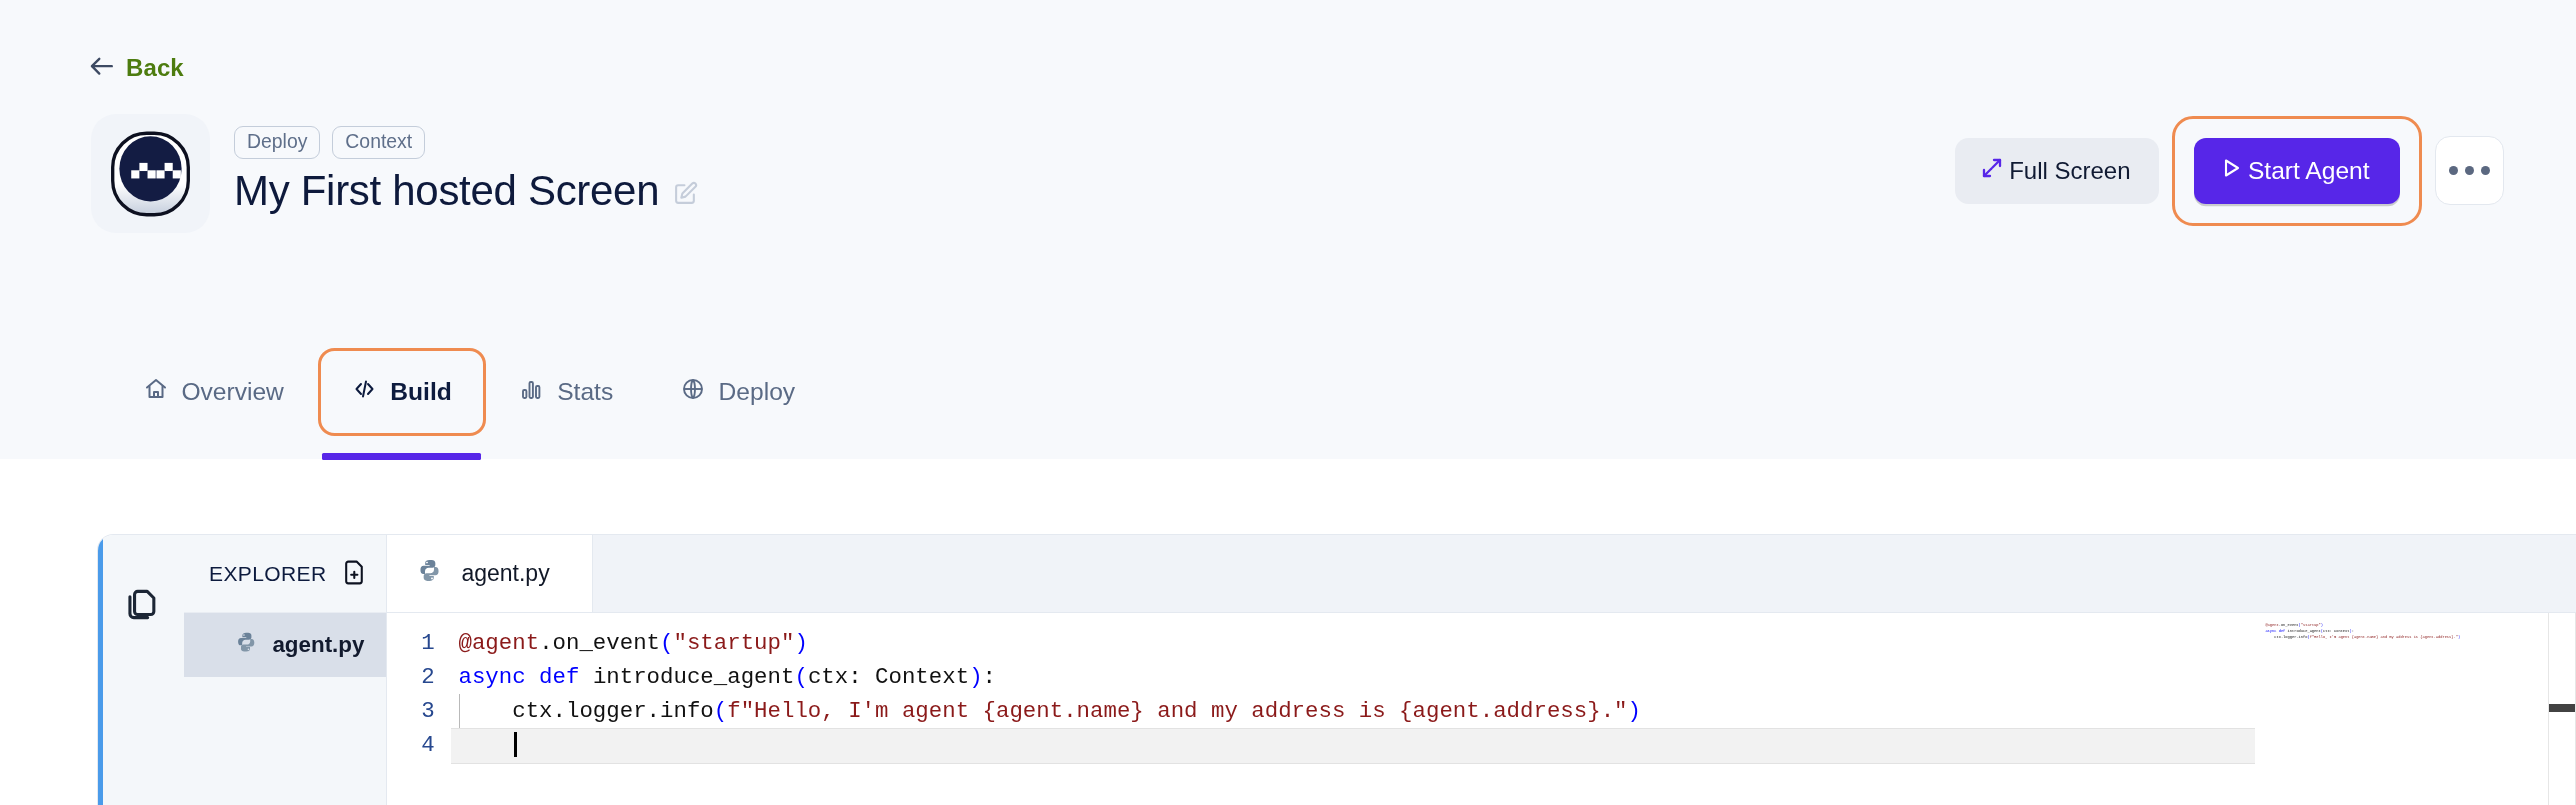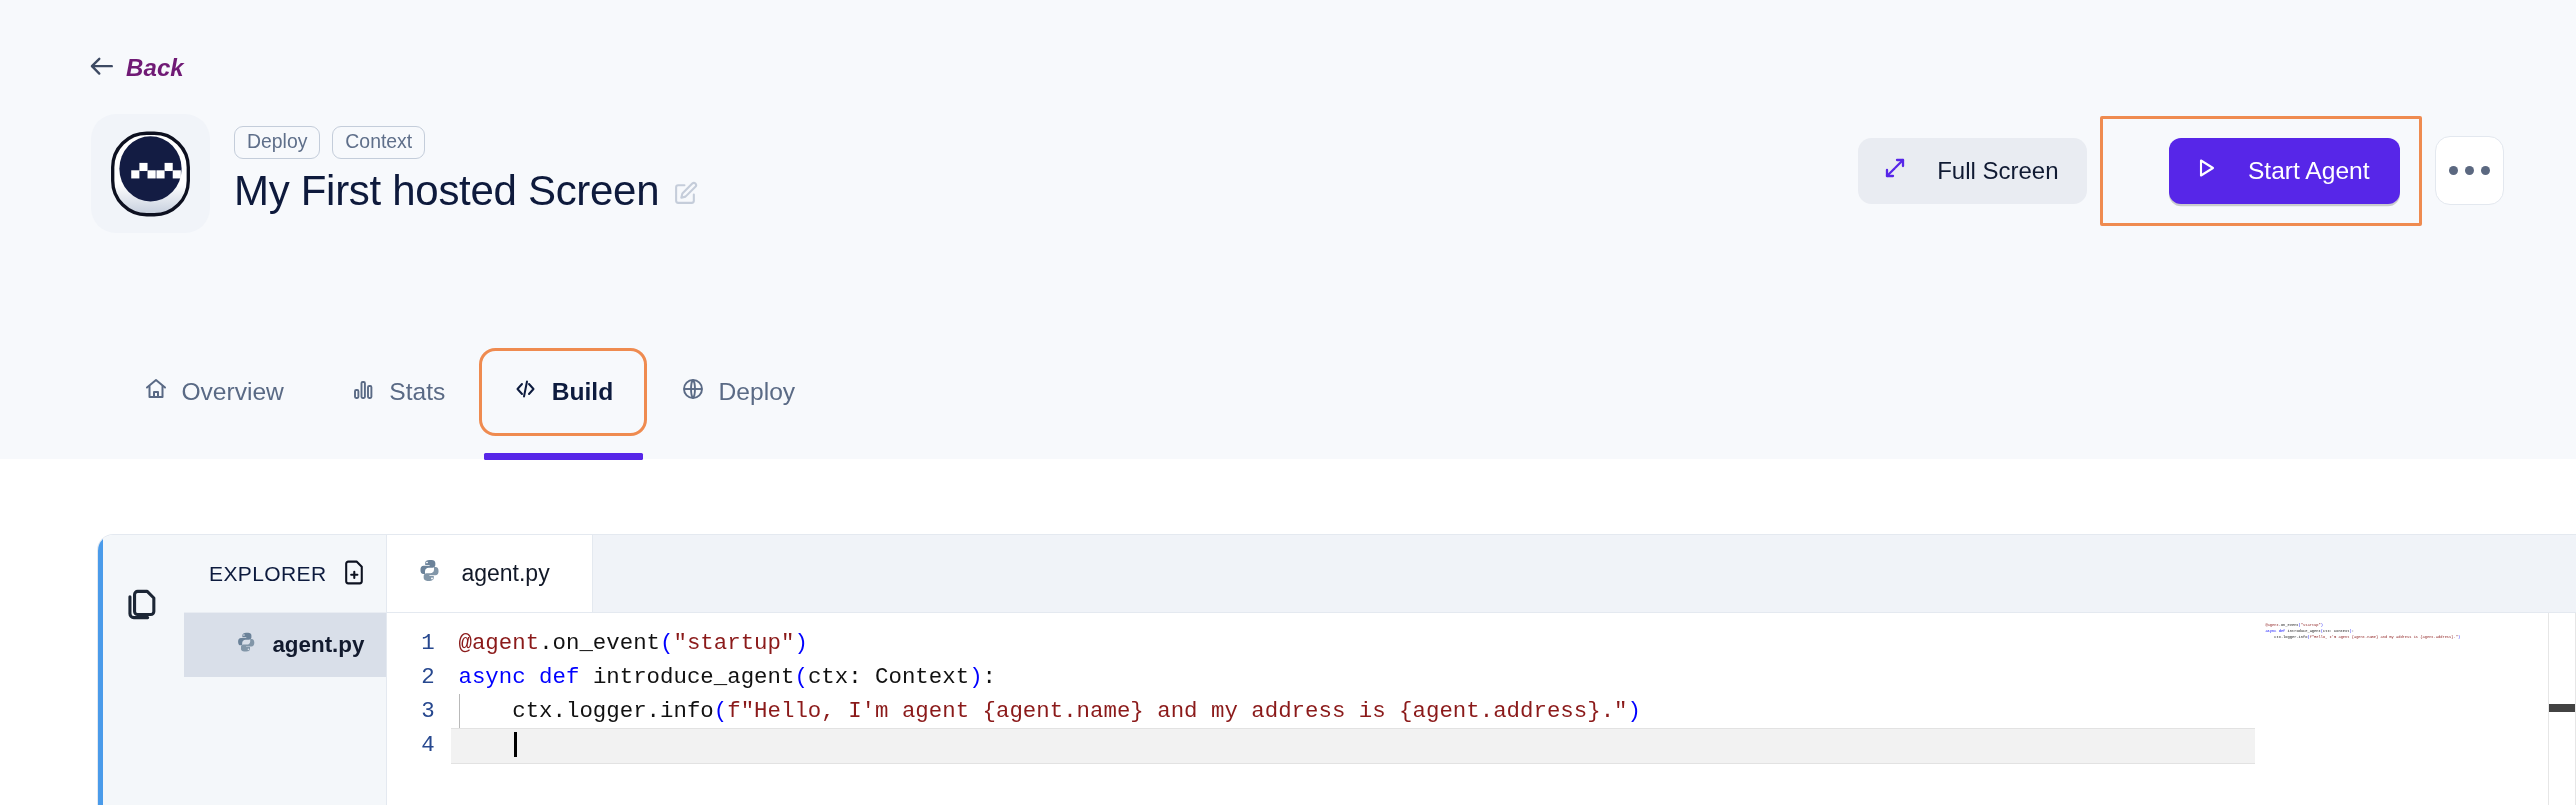--- a/index.html
+++ b/index.html
@@ -38,23 +38,22 @@
     display: inline-flex;
     align-items: center;
     gap: 12px;
     cursor: pointer;
     text-decoration: none;
   }
   .back-arrow { display: block; }
   .back-label {
     font-size: 24px;
     font-weight: 700;
-    color: #701a75;
+    color: #4d7c0f;
     letter-spacing: 0.1px;
-    font-style: italic;
   }
 
   
   .header-row {
     display: flex;
     align-items: center;
     padding: 9px 72px 0 91px;
     height: 171px;
   }
 
@@ -110,43 +109,42 @@
     align-items: center;
     gap: 13.4px;
     flex: 0 0 auto;
     padding-bottom: 3px;
   }
 
   .btn {
     display: inline-flex;
     align-items: center;
     justify-content: center;
-    gap: 30px;
+    gap: 5px;
     border: none;
     cursor: pointer;
     font-family: inherit;
     white-space: nowrap;
-    margin-left: 47px;
   }
 
   .btn-fullscreen {
     background: #e9ecf2;
     color: #101a33;
     border-radius: 13.4px;
     height: 66px;
     padding: 0 28px 0 25px;
     font-size: 24px;
     font-weight: 400;
   }
 
   .start-wrap {
     position: relative;
     padding: 19px;
     border: 3.7px solid #ef8b50;
-    border-radius: 2px;
+    border-radius: 21px;
     background: transparent;
     display: inline-flex;
     justify-content: center;
   }
   .btn-start {
     background: #5726e8;
     color: #ffffff;
     border-radius: 12px;
     height: 66px;
     padding: 0 30px 0 25px;
@@ -524,41 +522,41 @@
         <span>
           <svg width="24" height="24" viewBox="0 0 24 24" fill="none">
             <path d="M3 10.5L12 3l9 7.5" stroke="#5a6a85" stroke-width="2" stroke-linecap="round" stroke-linejoin="round"></path>
             <path d="M5.5 9.5V20h13V9.5" stroke="#5a6a85" stroke-width="2" stroke-linecap="round" stroke-linejoin="round"></path>
             <path d="M10 20v-5h4v5" stroke="#5a6a85" stroke-width="2" stroke-linecap="round" stroke-linejoin="round"></path>
           </svg>
         </span>
         <span>Overview</span>
       </button>
 
+      <button class="tab is-active is-highlight">
+        <span>
+          <svg width="25" height="24" viewBox="0 0 24 24" fill="none">
+            <path d="M8.5 7L4 12l4.5 5" stroke="#0d1b3e" stroke-width="2" stroke-linecap="round" stroke-linejoin="round"></path>
+            <path d="M15.5 7L20 12l-4.5 5" stroke="#0d1b3e" stroke-width="2" stroke-linecap="round" stroke-linejoin="round"></path>
+            <path d="M13.5 4.5l-3 15" stroke="#0d1b3e" stroke-width="2" stroke-linecap="round"></path>
+          </svg>
+        </span>
+        <span>Build</span>
+        <i class="tab-underline"></i>
+      </button>
+
       <button class="tab">
         <span>
           <svg width="24" height="24" viewBox="0 0 24 24" fill="none">
             <rect x="3" y="13" width="3.4" height="8" rx="1.2" stroke="#5a6a85" stroke-width="1.9"></rect>
             <rect x="9.5" y="5" width="3.4" height="16" rx="1.2" stroke="#5a6a85" stroke-width="1.9"></rect>
             <rect x="16" y="9" width="3.4" height="12" rx="1.2" stroke="#5a6a85" stroke-width="1.9"></rect>
           </svg>
         </span>
         <span>Stats</span>
-      </button>
-
-      <button class="tab is-active is-highlight">
-        <span>
-          <svg width="25" height="24" viewBox="0 0 24 24" fill="none">
-            <path d="M8.5 7L4 12l4.5 5" stroke="#0d1b3e" stroke-width="2" stroke-linecap="round" stroke-linejoin="round"></path>
-            <path d="M15.5 7L20 12l-4.5 5" stroke="#0d1b3e" stroke-width="2" stroke-linecap="round" stroke-linejoin="round"></path>
-            <path d="M13.5 4.5l-3 15" stroke="#0d1b3e" stroke-width="2" stroke-linecap="round"></path>
-          </svg>
-        </span>
-        <span>Build</span>
-        <i class="tab-underline"></i>
       </button>
 
       <button class="tab">
         <span>
           <svg width="24" height="24" viewBox="0 0 24 24" fill="none">
             <circle cx="12" cy="12" r="9" stroke="#5a6a85" stroke-width="1.9"></circle>
             <path d="M3 12h18" stroke="#5a6a85" stroke-width="1.9"></path>
             <path d="M12 3c2.6 2.6 2.6 15.4 0 18M12 3c-2.6 2.6-2.6 15.4 0 18" stroke="#5a6a85" stroke-width="1.9"></path>
           </svg>
         </span>

